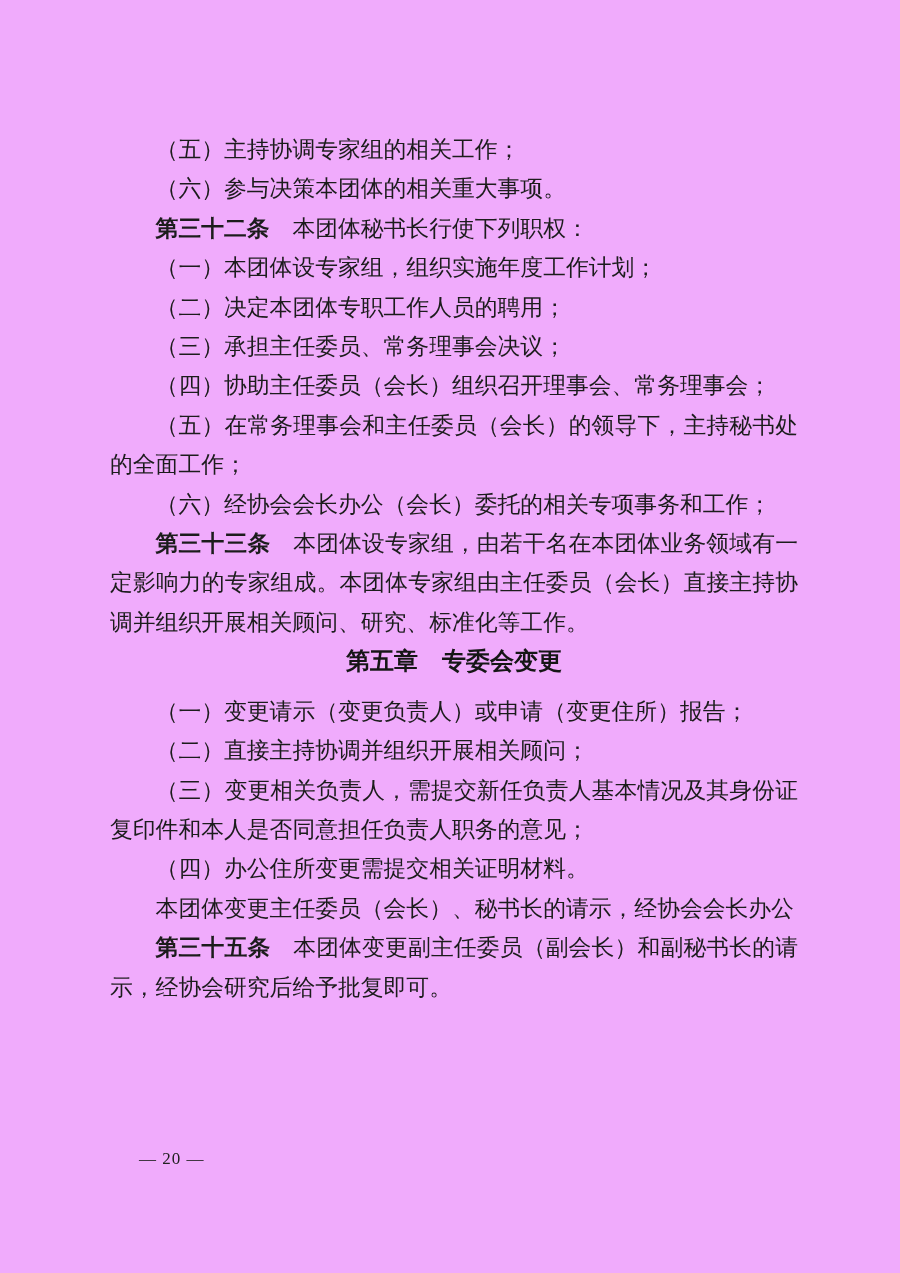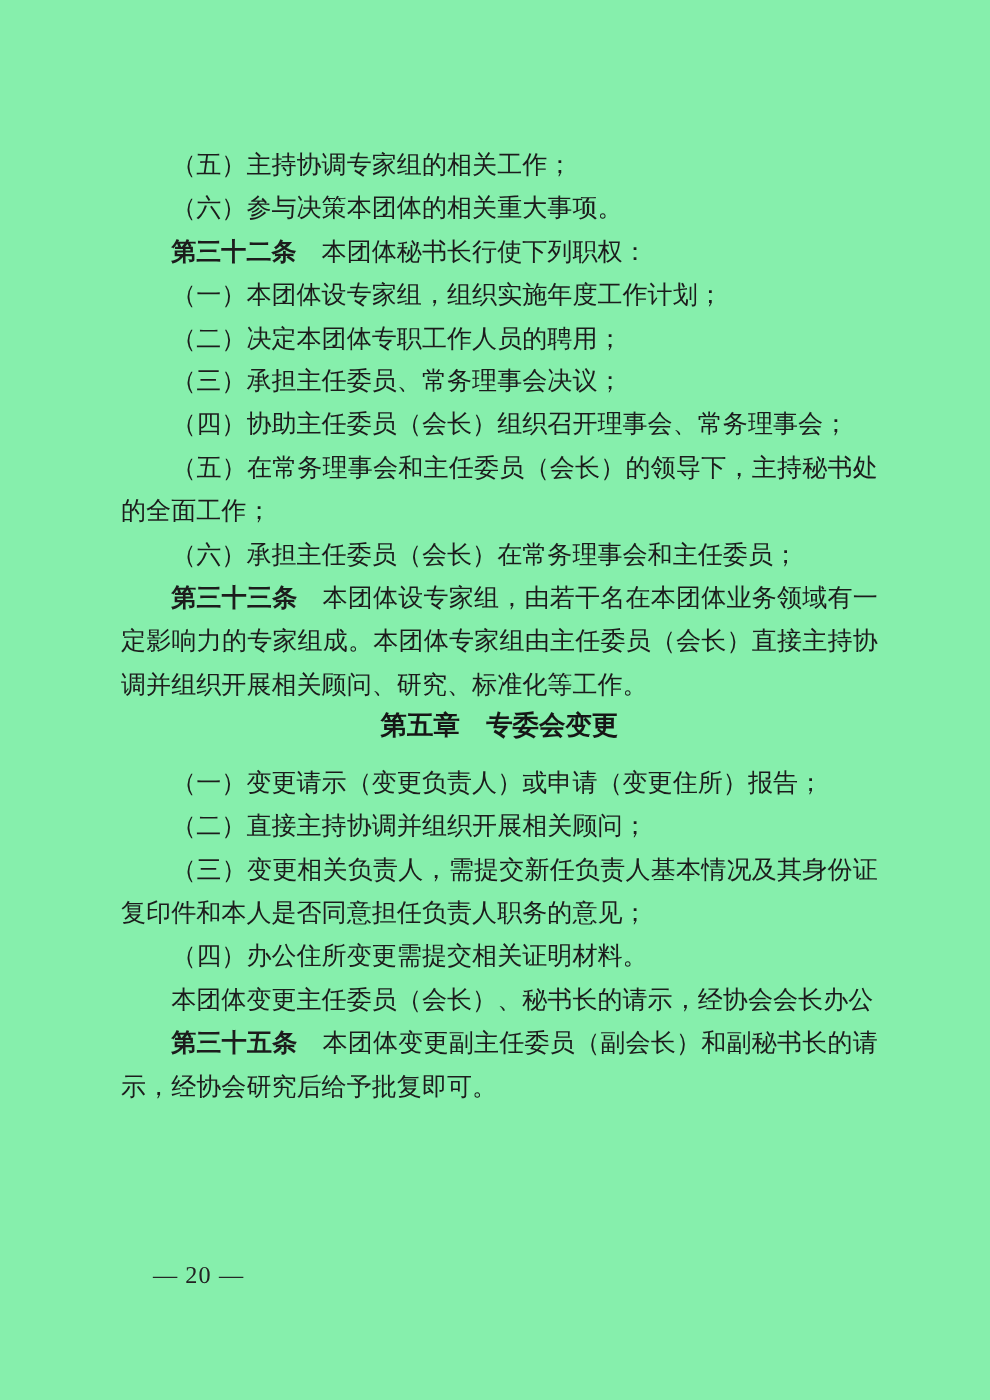--- a/index.html
+++ b/index.html
@@ -4,21 +4,21 @@
 <style>
   html, body {
     margin: 0;
     padding: 0;
     background: #ffffff;
   }
   .doc-page {
     position: relative;
     width: 900px;
     height: 1273px;
-    background: #86efac;
+    background: #f0abfc;
     color: #1c1c1c;
     font-family: "Liberation Serif", serif;
     overflow: hidden;
   }
   .doc-body {
     position: absolute;
     left: 110px;
     top: 130px;
     width: 688px;
     font-size: 22.8px;
@@ -32,35 +32,35 @@
     text-indent: 2em;
   }
   .article-label {
     font-weight: bold;
     margin-right: 1em;
   }
   .chapter-heading {
     margin: 0 0 10px 0;
     text-indent: 0;
     text-align: center;
-    font-family: Liberation Mono, monospace;
+    font-family: Liberation Serif, serif;
     font-weight: bold;
     font-size: 24px;
     line-height: 39.4px;
     color: #161616;
   }
   .chapter-gap {
     display: inline-block;
     width: 1em;
   }
   .page-footer {
     position: absolute;
     left: 139px;
     top: 1144px;
-    font-size: 22px;
+    font-size: 17px;
     line-height: 30px;
     color: #222222;
     letter-spacing: 1px;
     white-space: pre;
   }
 </style>
 </head>
 <body>
 
 <div class="doc-page">
@@ -69,21 +69,21 @@
     <p class="para">（五）主持协调专家组的相关工作；</p>
     <p class="para">（六）参与决策本团体的相关重大事项。</p>
 
     <p class="para"><span class="article-label">第三十二条</span><span class="article-text">本团体秘书长行使下列职权：</span></p>
 
     <p class="para">（一）本团体设专家组，组织实施年度工作计划；</p>
     <p class="para">（二）决定本团体专职工作人员的聘用；</p>
     <p class="para">（三）承担主任委员、常务理事会决议；</p>
     <p class="para">（四）协助主任委员（会长）组织召开理事会、常务理事会；</p>
     <p class="para">（五）在常务理事会和主任委员（会长）的领导下，主持秘书处的全面工作；</p>
-    <p class="para">（六）承担主任委员（会长）在常务理事会和主任委员；</p>
+    <p class="para">（六）经协会会长办公（会长）委托的相关专项事务和工作；</p>
 
     <p class="para"><span class="article-label">第三十三条</span><span class="article-text">本团体设专家组，由若干名在本团体业务领域有一定影响力的专家组成。本团体专家组由主任委员（会长）直接主持协调并组织开展相关顾问、研究、标准化等工作。</span></p>
 
     <h2 class="chapter-heading"><span>第五章</span><span class="chapter-gap"></span><span>专委会变更</span></h2>
 
 
     <p class="para">（一）变更请示（变更负责人）或申请（变更住所）报告；</p>
     <p class="para">（二）直接主持协调并组织开展相关顾问；</p>
     <p class="para">（三）变更相关负责人，需提交新任负责人基本情况及其身份证复印件和本人是否同意担任负责人职务的意见；</p>
     <p class="para">（四）办公住所变更需提交相关证明材料。</p>

